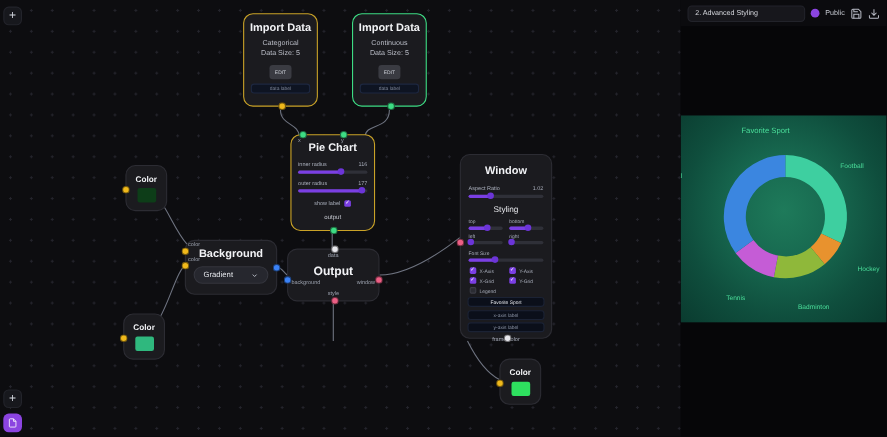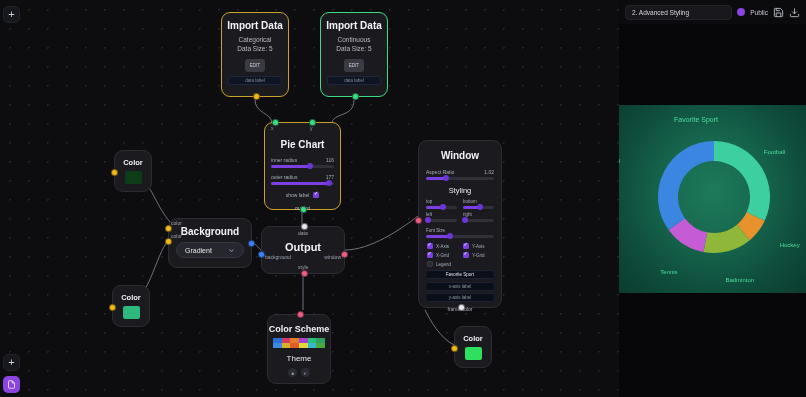--- a/index.html
+++ b/index.html
@@ -187,21 +187,21 @@
       <div class="data-pill">data label</div>
       <div class="port p-green" style="left:30.5px; bottom:-4px;"></div>
     </div>
 
     <div class="node" id="node-pie">
       <div class="port p-green" style="left:7px; top:-4px;"></div>
       <span class="port-lab" style="left:6px; top:2px;">x</span>
       <div class="port p-green" style="left:44px; top:-4px;"></div>
       <span class="port-lab" style="left:45px; top:2px;">y</span>
 
-      <div class="node-title" style="margin-top:16px">Pie Chart</div>
+      <div class="node-title" style="margin-top:6px">Pie Chart</div>
 
       <div class="row-lab" style="margin-top:7px">
         <span>inner radius</span>
         <span>116</span>
       </div>
       <div class="slider">
         <div class="fill" id="pie-in-fill" style="width: 62%;"></div>
           <div class="knob" id="pie-in-knob" style="left: calc(62% - 3px);"></div>
       </div>
 
@@ -353,45 +353,20 @@
       <div class="swatch" id="sw2" style="background: rgb(47, 184, 126);"></div>
       <div class="port p-yellow" style="left:-4px; top:18px;"></div>
     </div>
 
     <div class="node node-color" id="node-color-3">
       <div class="node-title" style="margin-top:7px; font-size:7.5px;">Color</div>
       <div class="swatch" id="sw3" style="background: rgb(46, 224, 95);"></div>
       <div class="port p-yellow" style="left:-4px; top:18px;"></div>
     </div>
 
-    <div class="node" id="node-scheme">
-      <div class="port p-pink" style="left:28.5px; top:-4px;"></div>
-      <div class="node-title" style="margin-top:9px; font-size:9px;">Color Scheme</div>
-      <div class="palette" id="pal-row1">
-          <i style="background:#2a6fd6"></i>
-          <i style="background:#d63b5e"></i>
-          <i style="background:#e07b2a"></i>
-          <i style="background:#a83fd0"></i>
-          <i style="background:#25c27a"></i>
-          <i style="background:#2fa05f"></i>
-        </div>
-      <div class="palette" id="pal-row2" style="margin-top:0">
-          <i style="background:#3d8ae0"></i>
-          <i style="background:#d6b42a"></i>
-          <i style="background:#e05a2a"></i>
-          <i style="background:#e0d93a"></i>
-          <i style="background:#3ab6d0"></i>
-          <i style="background:#4aa83f"></i>
-        </div>
-      <div style="text-align:center; font-size:8px; color:#e9eaee; margin-top:6px;">Theme</div>
-      <div class="theme-btns">
-        <span>●</span>
-        <span>◐</span>
-      </div>
-    </div>
   </div>
 
   <div id="right">
     <div id="topbar">
       <div id="title-field">2. Advanced Styling</div>
       <div id="vis-dot"></div>
       <div id="vis-label">Public</div>
       <svg class="tb-icon" viewBox="0 0 24 24" fill="none" stroke="currentColor" stroke-width="2">
         <path d="M19 21H5a2 2 0 0 1-2-2V5a2 2 0 0 1 2-2h11l5 5v11a2 2 0 0 1-2 2z"></path>
           <path d="M17 21v-8H7v8M7 3v5h8"></path>

